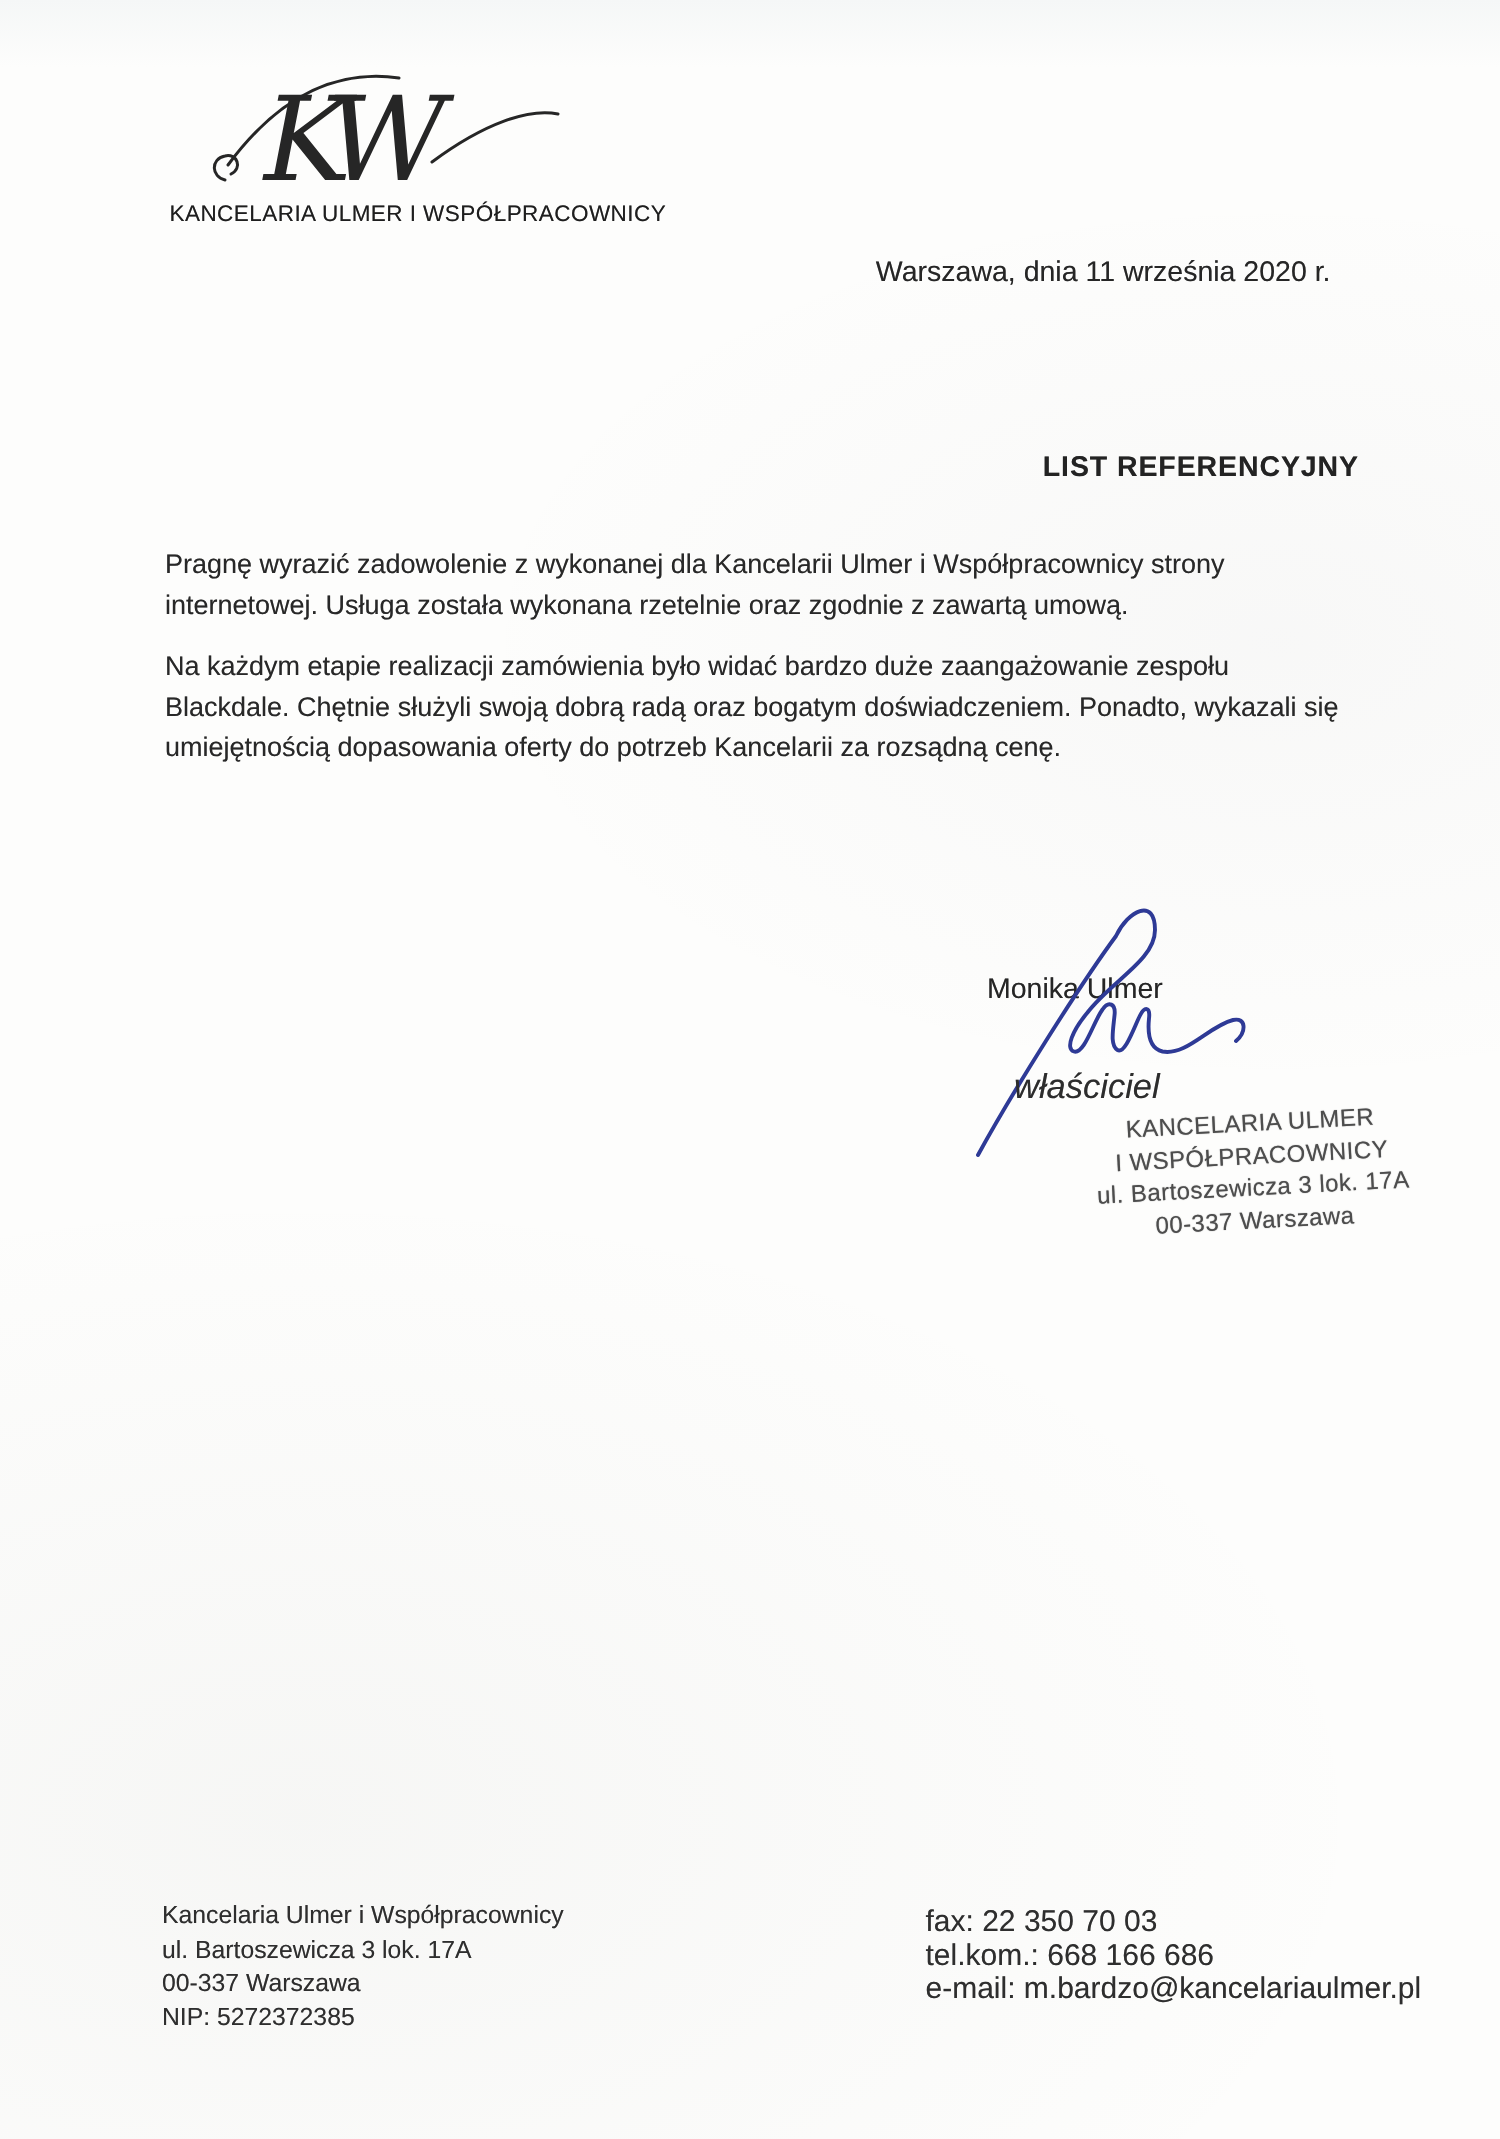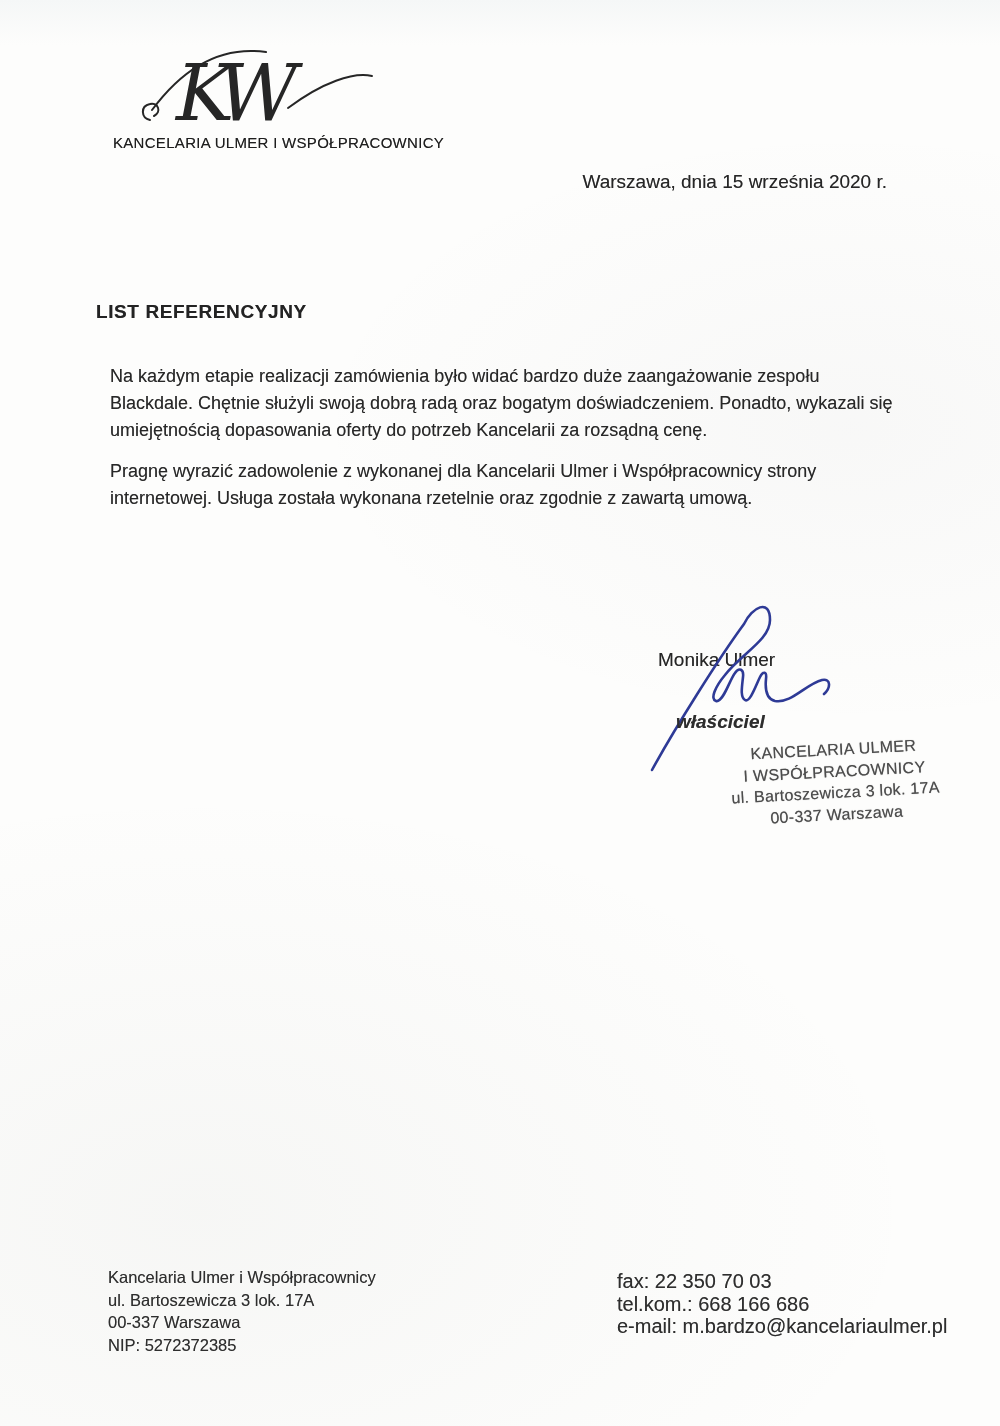--- a/index.html
+++ b/index.html
@@ -35,45 +35,44 @@
     text-shadow: 0 0 0.4px rgba(30,30,30,0.55);
   }
 
   .date-line {
     position: absolute; top: 171px; right: 113px;
     font-size: 19px; color: #262626;
     text-shadow: 0 0 0.4px rgba(38,38,38,0.45);
   }
 
   .letter-title {
-    position: absolute; top: 301px; left: 96px; width: 782px;
-    text-align: left; font-size: 19px; font-weight: bold;
+    position: absolute; top: 301px; left: 124px; width: 782px;
+    text-align: right; font-size: 19px; font-weight: bold;
     letter-spacing: 0.6px; color: #232323;
     text-shadow: 0 0 0.4px rgba(35,35,35,0.5);
   }
 
   .letter-body {
     position: absolute; left: 110px; top: 363px; width: 784px;
     font-size: 18px; line-height: 27px; color: #282828;
     text-shadow: 0 0 0.4px rgba(40,40,40,0.45);
   }
   .letter-body p { margin-bottom: 14px; }
 
   
   .signature-name {
     position: absolute; left: 658px; top: 649px;
     font-size: 19px; color: #262626;
     text-shadow: 0 0 0.4px rgba(38,38,38,0.45);
   }
   .signature-svg { position: absolute; left: 623px; top: 596px; width: 225px; height: 185px; }
   .signature-role {
     position: absolute; left: 676px; top: 711px;
-    font-size: 19px; font-style: italic; color: #2d2d2d;
+    font-size: 23px; font-style: italic; color: #2d2d2d;
     text-shadow: 0 0 0.4px rgba(45,45,45,0.45);
-    font-weight: bold;
   }
   .company-stamp {
     position: absolute; left: 726px; top: 739px; width: 218px;
     transform: rotate(-3deg); transform-origin: 50% 50%;
     text-align: center; font-size: 16px; line-height: 21.5px;
     color: #4d4d4d; letter-spacing: 0.3px;
     text-shadow: 0 0 0.7px rgba(77,77,77,0.7);
   }
 
   
@@ -99,27 +98,27 @@
       <g fill="none" stroke="#262626" stroke-width="2" stroke-linecap="round">
         <path d="M 12 80 C 3 78, 2 66, 12 64 C 20 62, 24 72, 16 76"></path>
         <path d="M 14 70 C 48 24, 86 6, 128 12"></path>
         <path d="M 150 68 C 185 42, 215 32, 234 36"></path>
       </g>
       <text x="38" y="80" font-family="DejaVu Serif, serif" font-style="italic" font-size="78" letter-spacing="-14" fill="#262626">KW</text>
     </svg>
   </div>
   <div class="company-name">KANCELARIA ULMER I WSPÓŁPRACOWNICY</div>
 
-  <div class="date-line">Warszawa, dnia 15 września 2020 r.</div>
+  <div class="date-line">Warszawa, dnia 11 września 2020 r.</div>
 
   <div class="letter-title">LIST REFERENCYJNY</div>
 
   <div class="letter-body">
+    <p>Pragnę wyrazić zadowolenie z wykonanej dla Kancelarii Ulmer i Współpracownicy strony internetowej. Usługa została wykonana rzetelnie oraz zgodnie z zawartą umową.</p>
     <p>Na każdym etapie realizacji zamówienia było widać bardzo duże zaangażowanie zespołu Blackdale. Chętnie służyli swoją dobrą radą oraz bogatym doświadczeniem. Ponadto, wykazali się umiejętnością dopasowania oferty do potrzeb Kancelarii za rozsądną cenę.</p>
-    <p>Pragnę wyrazić zadowolenie z wykonanej dla Kancelarii Ulmer i Współpracownicy strony internetowej. Usługa została wykonana rzetelnie oraz zgodnie z zawartą umową.</p>
   </div>
 
   <div class="signature-name">Monika Ulmer</div>
 
   <svg class="signature-svg" viewBox="0 0 225 185">
     <path fill="none" stroke-width="2.6" stroke-linecap="round" d="M 29 174
              C 52 132, 96 62, 121 28
              C 129 11, 147 2, 147 24
              C 147 44, 118 58, 102 79
              C 92 91, 87 103, 93 105

